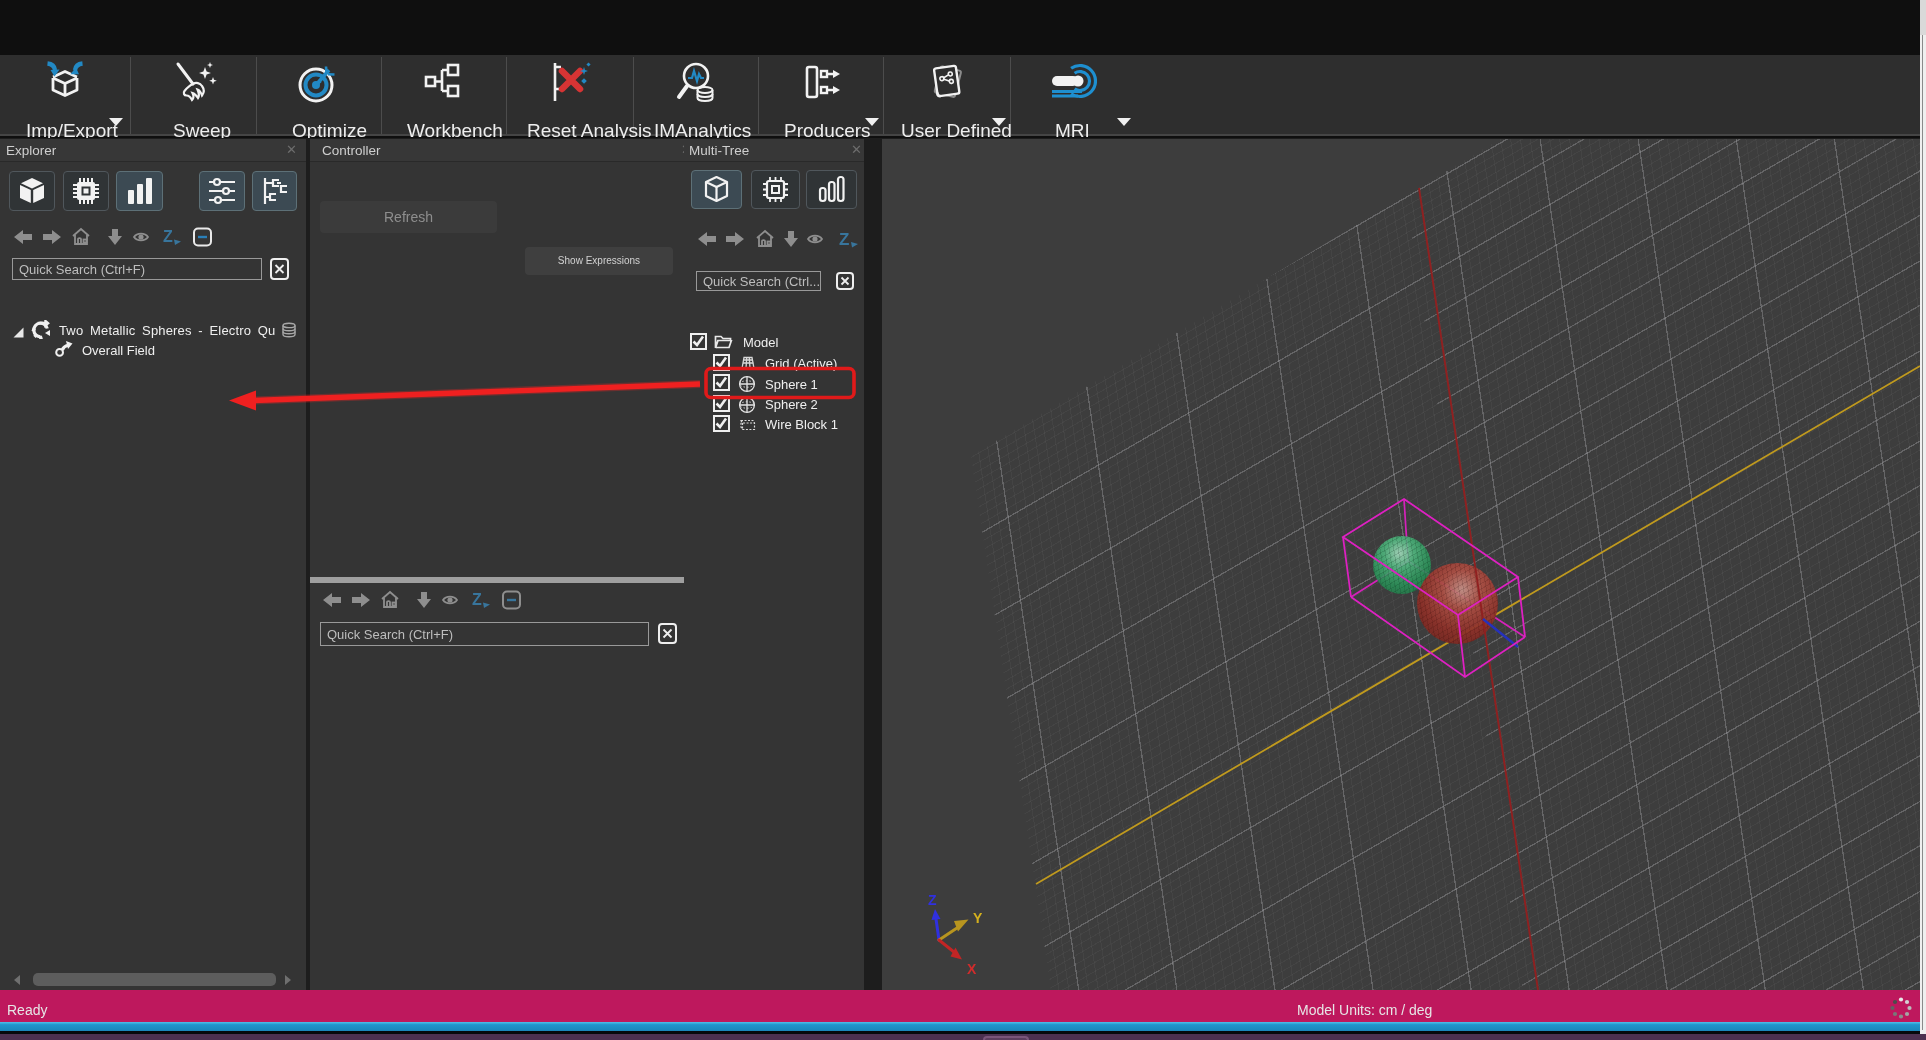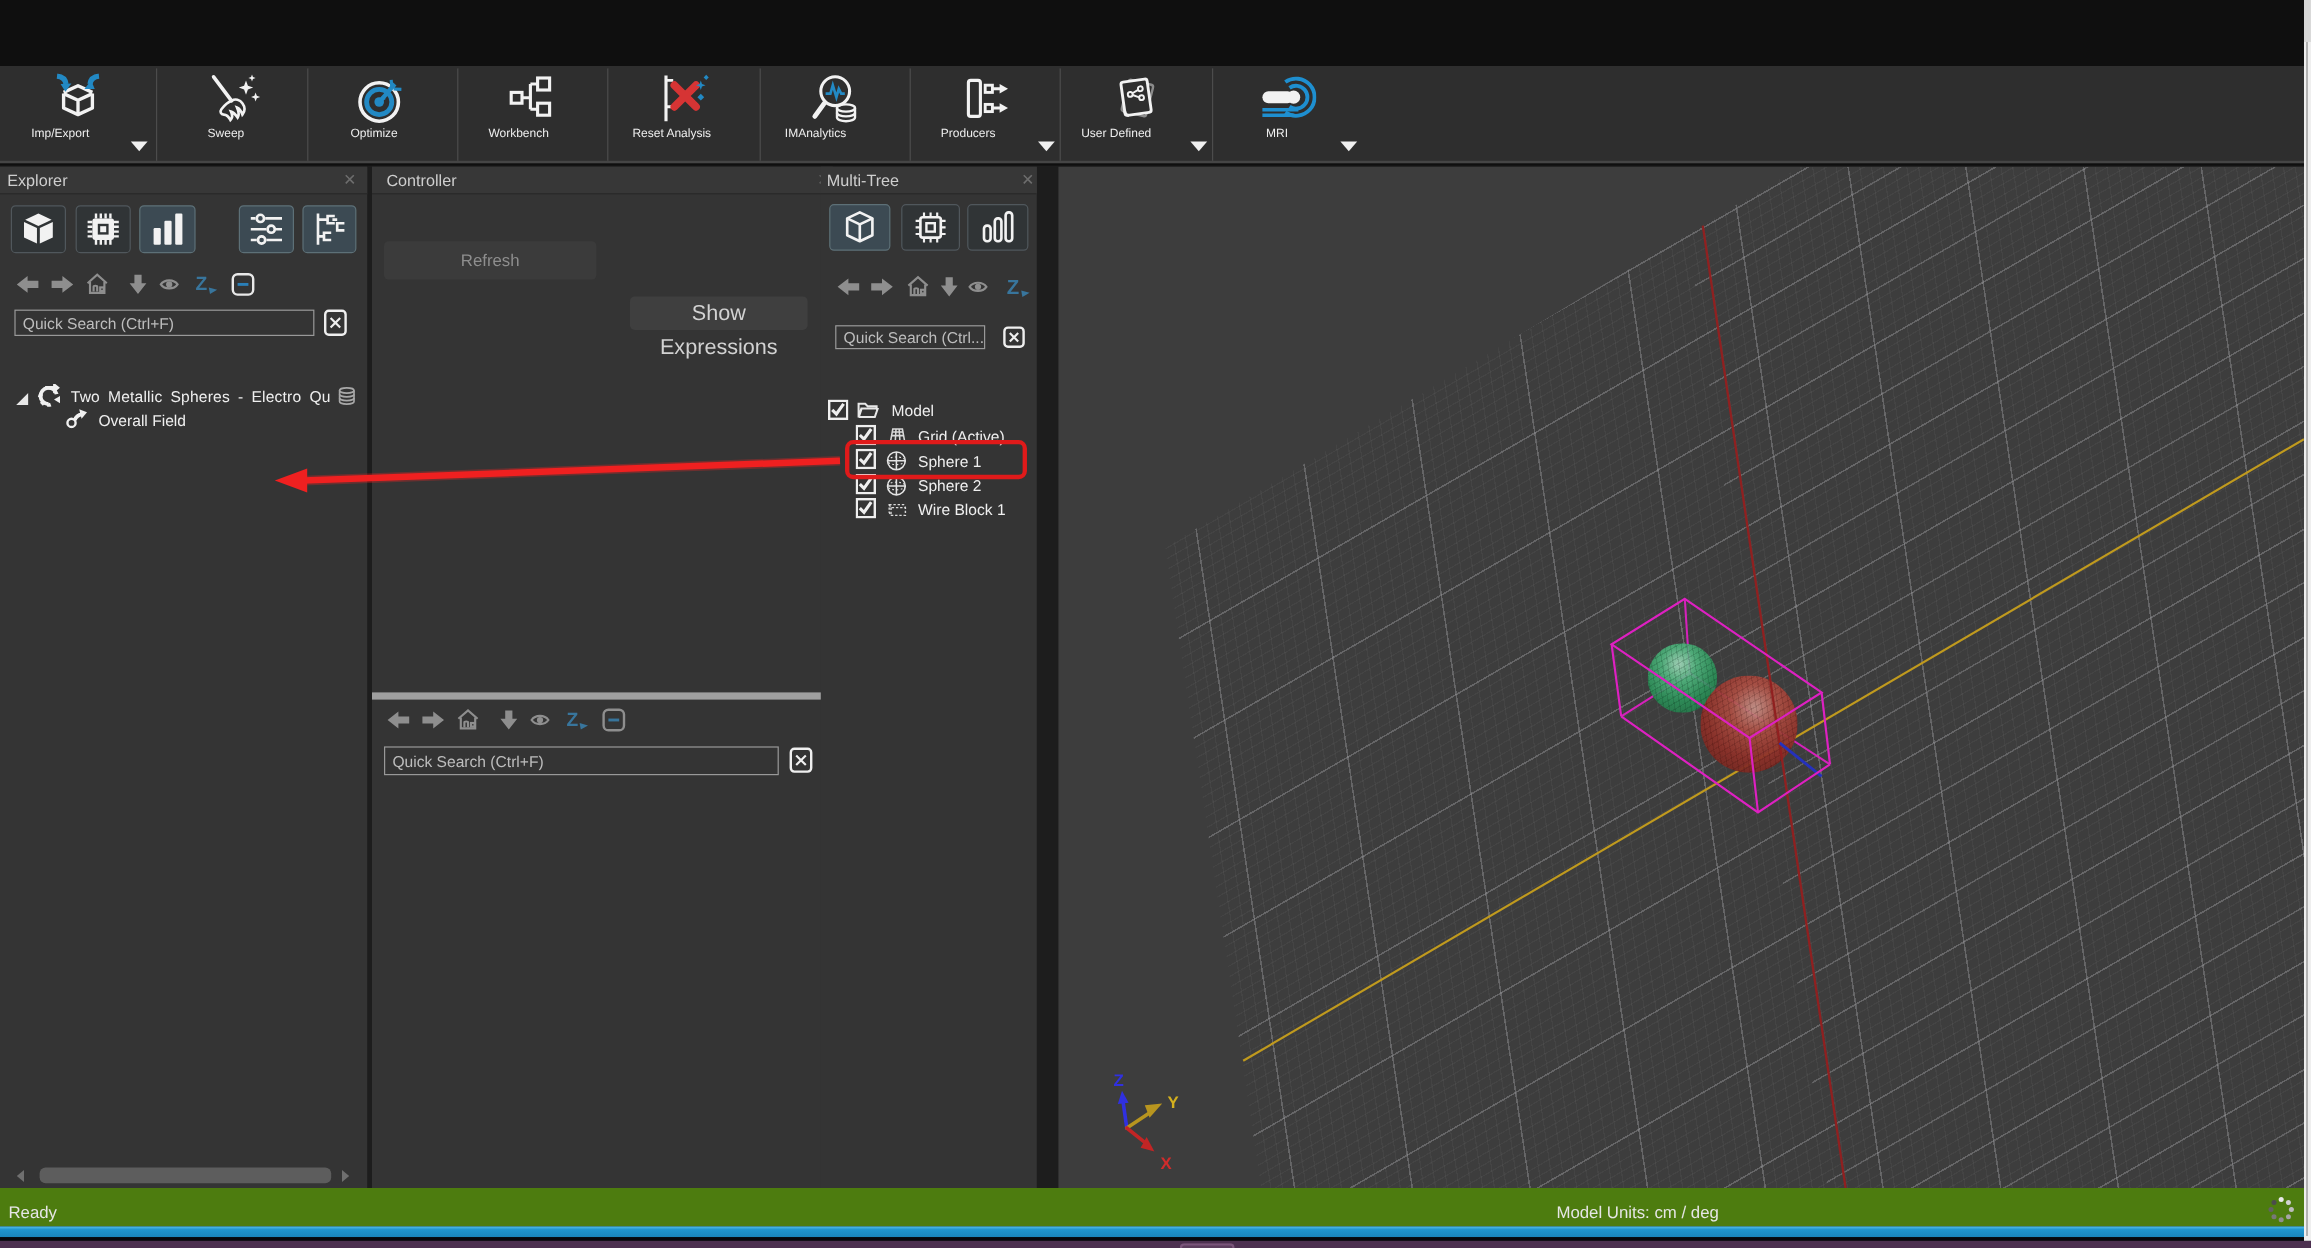--- a/index.html
+++ b/index.html
@@ -16,21 +16,21 @@
   letter-spacing:-1.5px; }
 #logo b { color:#e8c21a; font-weight:bold; }
 #wtitle { left:50px; top:7px; font-size:12.8px; color:#2d9cd8; }
 .menuitem { top:33px; font-size:13.5px; color:#d5d1ca; }
 
 
 
 #toolbar { left:0; top:55px; width:1920px; height:81px; background:#2e2e2e;
   border-bottom:2px solid #454545; }
 .tsep { top:2px; width:1px; height:77px; background:#4c4c4c; }
-.tlabel { top:51px; font-size:10px; color:#eeeeee; white-space:nowrap; }
+.tlabel { top:65px; font-size:19px; color:#eeeeee; white-space:nowrap; }
 .tdrop { top:63px; width:0; height:0; border-left:7px solid transparent;
   border-right:7px solid transparent; border-top:8px solid #f0f0f0; }
 .ticon { top:6px; }
 
 
 #main { left:0; top:138px; width:1920px; height:852px; background:#1d1d1d; }
 .panel { position:absolute; top:1px; height:851px; background:#343434; }
 .phead { position:absolute; left:0; top:0; width:100%; height:23px; background:#373737;
   border-bottom:1px solid #292929; }
 .phead span { position:absolute; top:4px; font-size:13.5px; color:#cecece; }
@@ -64,21 +64,21 @@
     repeating-linear-gradient(150deg, rgba(0,40,20,0.16) 0 1px, transparent 1px 4.5px),
     repeating-linear-gradient(81deg, rgba(0,40,20,0.16) 0 1px, transparent 1px 4.5px),
     radial-gradient(circle at 45% 30%, #a8dcc0 0%, #50b57e 28%, #2c9159 60%, #1e6a40 100%); }
 #rsphere { left:535px; top:424px; width:81px; height:81px; opacity:0.94;
   background:
     repeating-linear-gradient(150deg, rgba(40,0,0,0.14) 0 1px, transparent 1px 4.5px),
     repeating-linear-gradient(81deg, rgba(40,0,0,0.14) 0 1px, transparent 1px 4.5px),
     radial-gradient(circle at 56% 33%, #c69289 0%, #ab4f44 28%, #8d3129 60%, #67211b 100%); }
 
 
-#statusbar { left:0; top:990px; width:1920px; height:32px; background:#4d7c0f; }
+#statusbar { left:0; top:990px; width:1920px; height:32px; background:#be185d; }
 #statusbar span { position:absolute; top:12px; font-size:14px; color:#e6e6e6; }
 #progress { left:0; top:1022px; width:1926px; height:9px;
   background:linear-gradient(180deg,#53bfe9 0%,#1f95cd 30%,#1985ba 100%); }
 #pgap { left:0; top:1031px; width:1926px; height:3px; background:#06090c; }
 #taskbar { left:0; top:1034px; width:1926px; height:6px; background:#4c3050; }
 #tbwidget { left:983px; top:1036px; width:46px; height:4px; background:#5c3e5e;
   border:2px solid #7a557a; border-bottom:none; border-radius:6px 6px 0 0; }
 #sliver { left:1920px; top:0; width:6px; height:1034px; background:#efefef; }
 #slivertop { left:1920px; top:0; width:6px; height:35px; background:#d9d9d9; }
 #sliverline { left:1922px; top:35px; width:1px; height:995px; background:#8a8a8a; }
@@ -333,21 +333,21 @@
       <div class="abs" style="left:14px;top:836px;width:0;height:0;border-top:5px solid transparent;border-bottom:5px solid transparent;border-right:6px solid #6f6f6f"></div>
       <div class="abs" style="left:33px;top:834px;width:243px;height:13px;background:#5d5d5d;border-radius:5px"></div>
       <div class="abs" style="left:285px;top:836px;width:0;height:0;border-top:5px solid transparent;border-bottom:5px solid transparent;border-left:6px solid #6f6f6f"></div>
     </div>
     <div id="controller" class="panel" style="left:310px;width:384px">
       <div class="phead">
           <span style="left:12px">Controller</span>
           <i style="left:371px">✕</i>
         </div>
       <div class="abs" style="left:10px;top:62px;width:177px;height:32px;background:#3b3b3b;border-radius:4px;text-align:center;line-height:32px;font-size:14px;color:#8e8e8e">Refresh</div>
-      <div class="abs" style="left:215px;top:108px;width:148px;height:28px;background:#3f3f3f;border-radius:4px;text-align:center;line-height:28px;font-size:18px;color:#d2d2d2">Show Expressions</div>
+      <div class="abs" style="left:215px;top:108px;width:148px;height:28px;background:#3f3f3f;border-radius:4px;text-align:center;line-height:28px;font-size:10px;color:#d2d2d2">Show Expressions</div>
       <div class="abs" style="left:0;top:438px;width:384px;height:6px;background:#9f9f9f"></div>
 
       <svg class="abs" style="left:11px;top:450px" width="210" height="22" viewBox="0 0 210 22">
         <g fill="#8e8e8e">
           <path d="M2 11 L11 4 L11 8 L20 8 L20 14 L11 14 L11 18 Z"></path>
           <path d="M49 11 L40 4 L40 8 L31 8 L31 14 L40 14 L40 18 Z"></path>
         </g>
         <g stroke="#8e8e8e" fill="none" stroke-width="1.8">
           <path d="M61 10 L69 3 L77 10"></path>
           <path d="M63 9 V18 H75 V9"></path>

